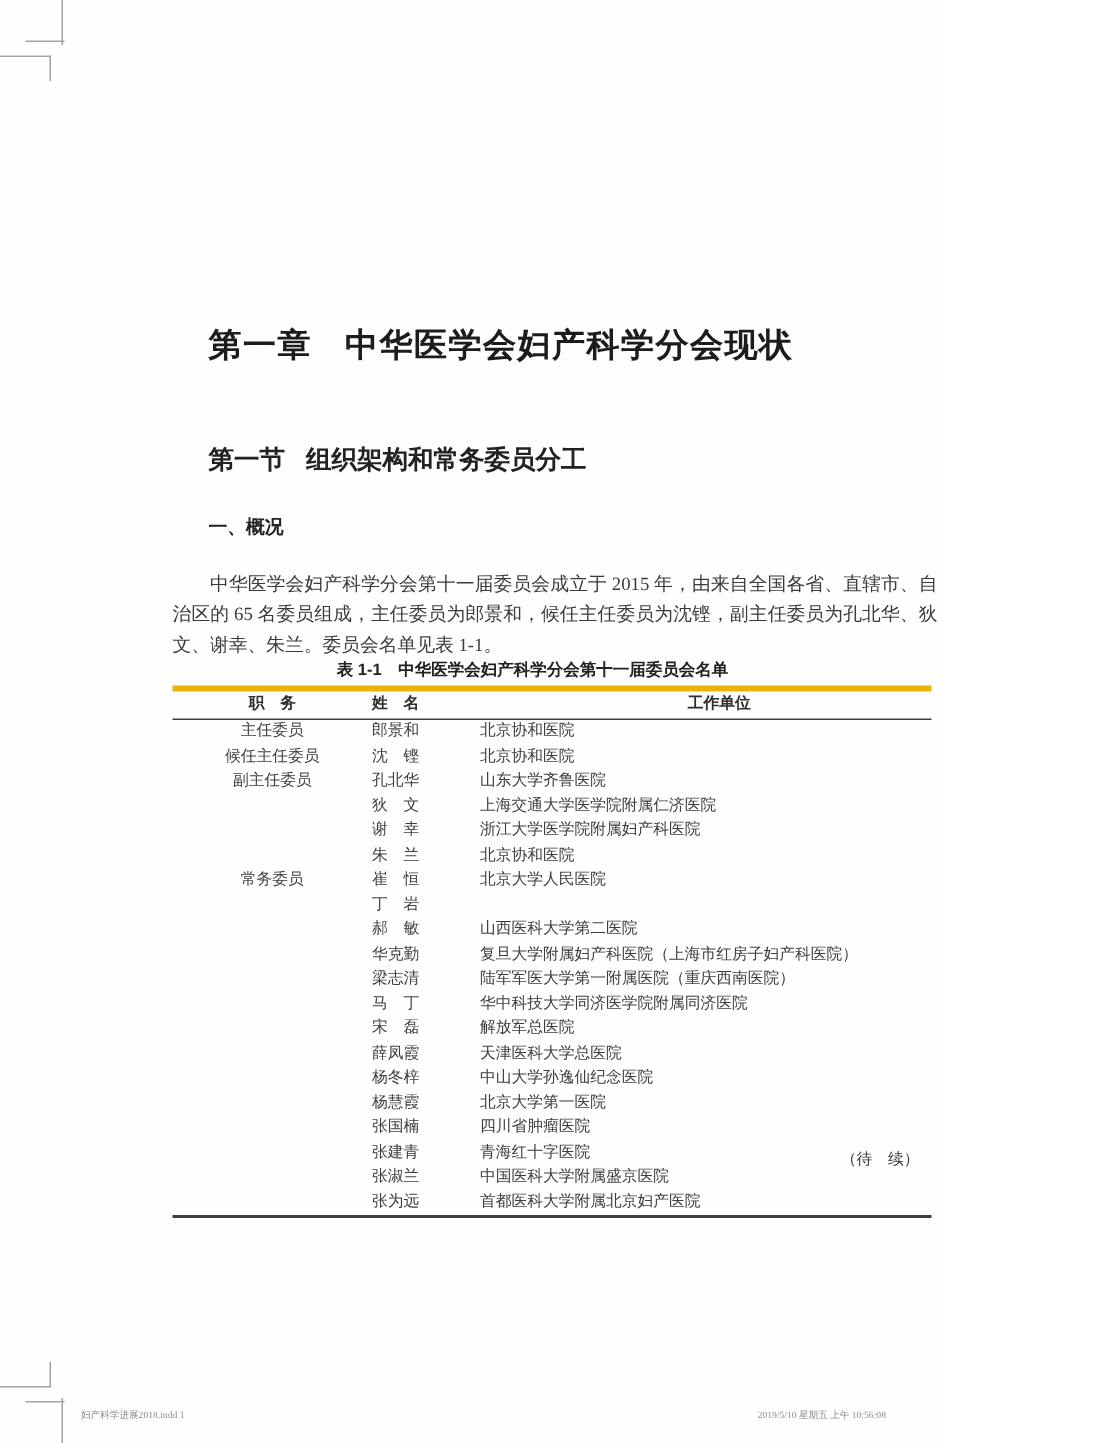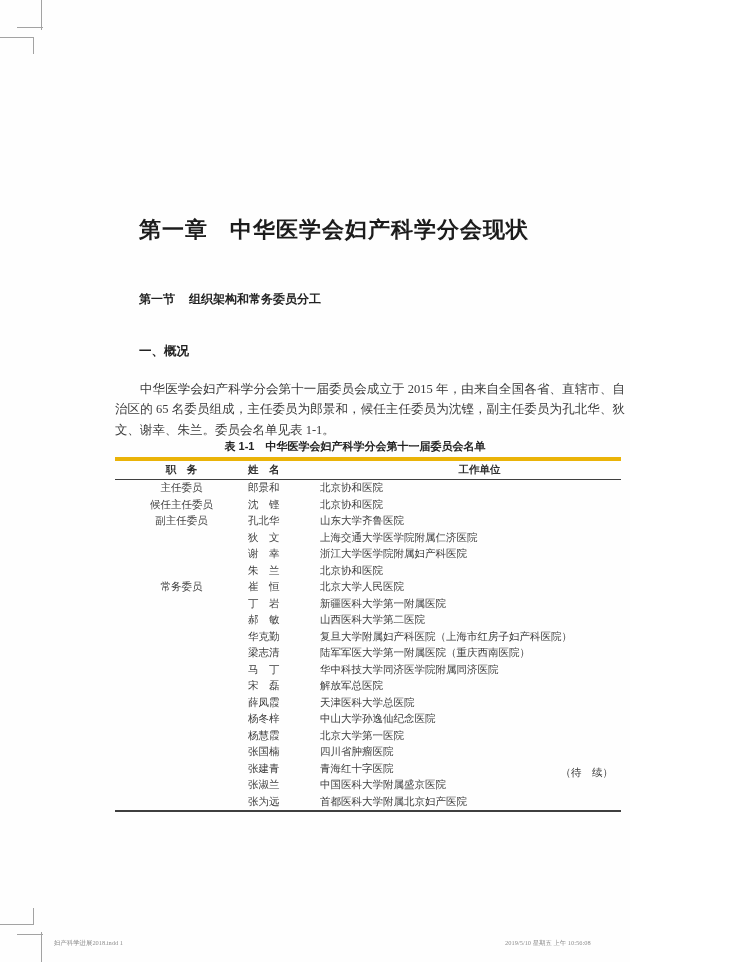--- a/index.html
+++ b/index.html
@@ -22,21 +22,21 @@
   
   .chapter {
     position:absolute; left:139px; top:200px;
     font-family:"Liberation Sans","DejaVu Sans",sans-serif;
     font-size:22px; font-weight:900; color:#1c1c1c; letter-spacing:1px;
   }
   .chapter .t { margin-left:22px; }
   .section {
     position:absolute; left:139px; top:281px;
     font-family:"Liberation Sans","DejaVu Sans",sans-serif;
-    font-size:12px; font-weight:700; color:#222;text-align:right;
+    font-size:17px; font-weight:700; color:#222;text-align:right;
   }
   .section .t { margin-left:14px; }
   .subsection {
     position:absolute; left:139px; top:330px;
     font-family:"Liberation Sans","DejaVu Sans",sans-serif;
     font-size:12.5px; font-weight:700; color:#222;
   }
   
   .para {
     position:absolute; left:115px; top:366px; width:510px;
@@ -156,21 +156,20 @@
           <div class="cell org">北京协和医院</div>
         </div>
         <div class="trow">
           <div class="cell role">常务委员</div>
           <div class="cell name">崔　恒</div>
           <div class="cell org">北京大学人民医院</div>
         </div>
         <div class="trow">
           <div class="cell role"></div>
           <div class="cell name">丁　岩</div>
-          <div class="cell org">新疆医科大学第一附属医院</div>
         </div>
         <div class="trow">
           <div class="cell role"></div>
           <div class="cell name">郝　敏</div>
           <div class="cell org">山西医科大学第二医院</div>
         </div>
         <div class="trow">
           <div class="cell role"></div>
           <div class="cell name">华克勤</div>
           <div class="cell org">复旦大学附属妇产科医院（上海市红房子妇产科医院）</div>

